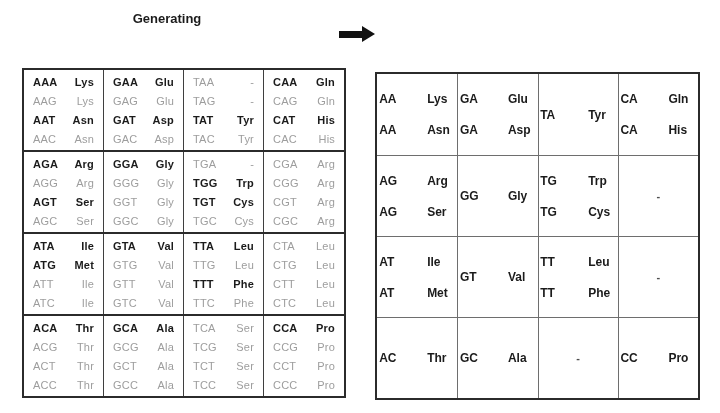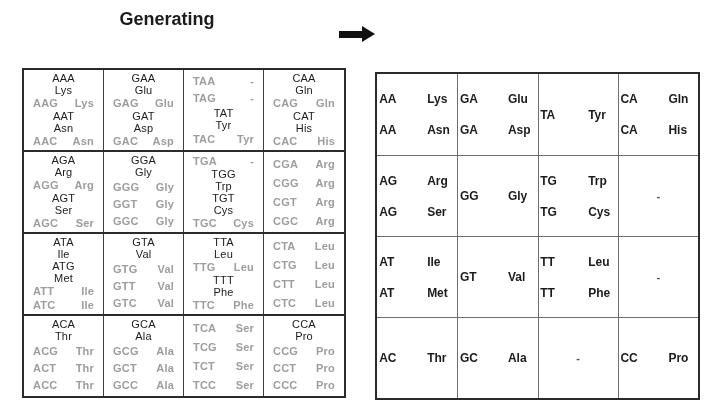--- a/index.html
+++ b/index.html
@@ -20,21 +20,21 @@
     width:720px;
     height:413px;
     background:var(--bg);
     overflow:hidden;
   }
   .panel-title{
     position:absolute;
     top:11px;
     width:300px;
     text-align:center;
-    font-size:18px;
+    font-size:13px;
     font-weight:700;
     line-height:16px;
     color:var(--strong);
   }
   .panel-title.left{left:17px;}
   .panel-title.right{left:392px;}
   .arrow{
     position:absolute;
     left:339px;
     top:26px;
@@ -71,22 +71,22 @@
   }
   .gen-col:last-child{border-right:none;text-align:right;}
   .gen-entry{
     flex:1;
     display:flex;align-items:center;justify-content:space-between;
     padding:0 9px;
     font-size:11px;
     letter-spacing:0.2px;
     white-space:nowrap;
   }
-  .gen-entry.strong{color:var(--strong);font-weight:400;flex-direction:column;}
-  .gen-entry.muted{color:var(--muted);font-weight:700;}
+  .gen-entry.strong{color:var(--strong);font-weight:700;}
+  .gen-entry.muted{color:var(--muted);font-weight:400;}
   
   .ult-table{
     position:absolute;
     left:375px;top:72px;
     width:325px;height:328px;
     border:2px solid var(--border-outer);
     display:grid;
     grid-template-columns:repeat(4,1fr);
     grid-template-rows:repeat(4,1fr);
     background:#fff;

